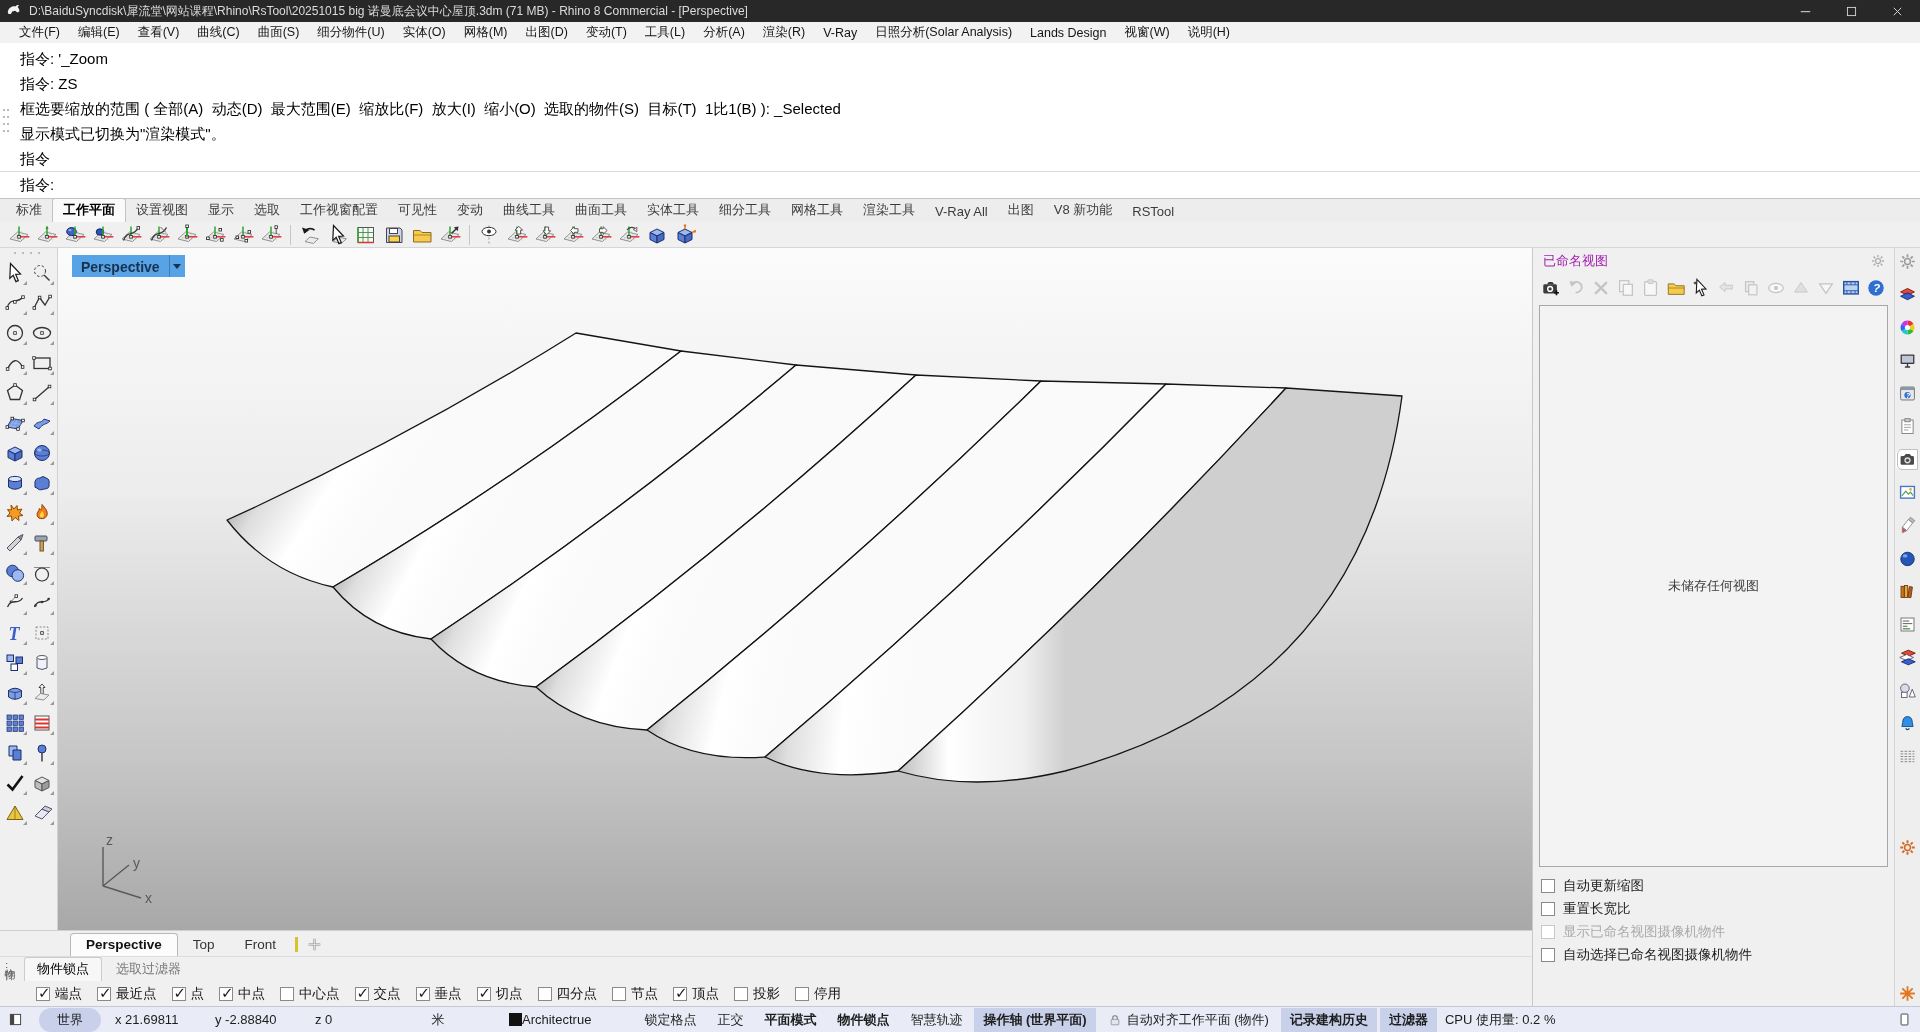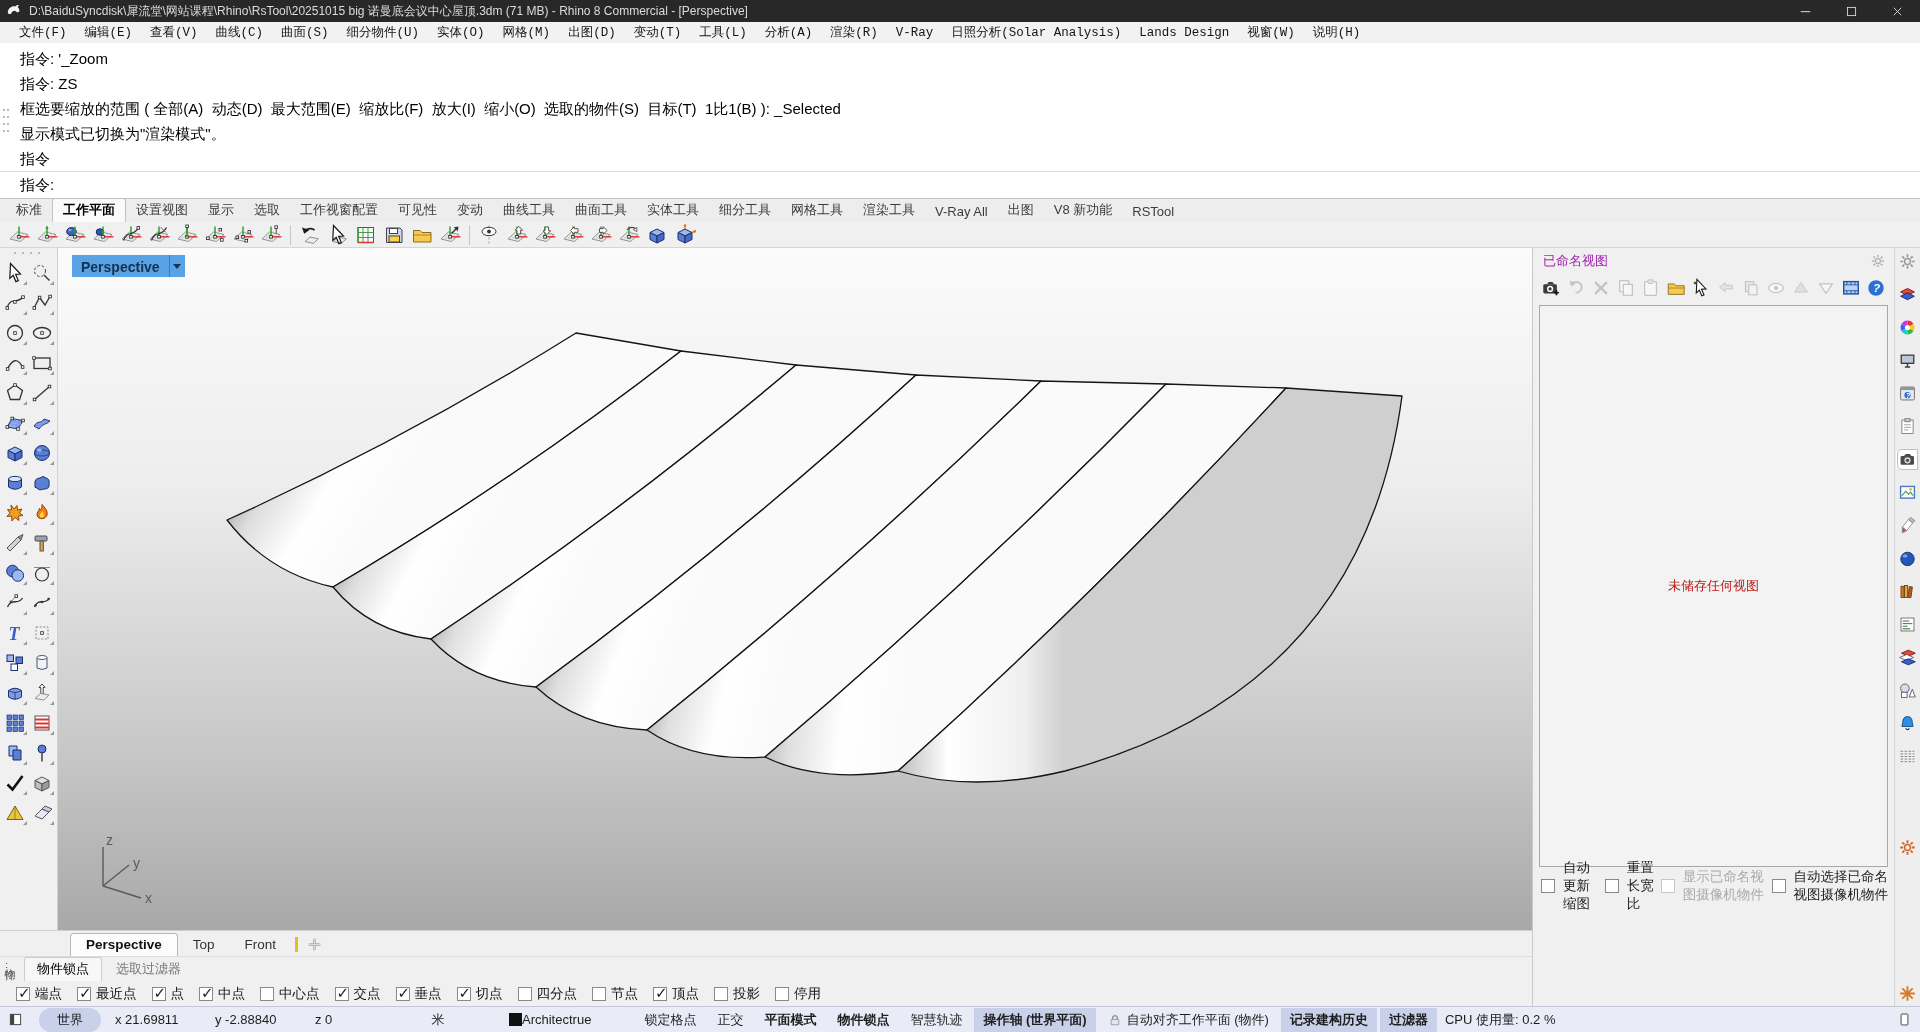--- a/index.html
+++ b/index.html
@@ -11,21 +11,21 @@
   .titlebar{position:absolute;top:0;left:0;right:0;height:22px;background:var(--titlebar-bg,#282828);
     color:#dcdcdc;display:flex;align-items:center;padding-left:6px;font-size:12px;}
   .ticon{width:16px;height:16px;margin-right:7px;flex:none;}
   .title-text{white-space:nowrap;overflow:hidden;}
   .win-controls{margin-left:auto;display:flex;height:100%;}
   .win-btn{width:46px;display:flex;align-items:center;justify-content:center;}
   .win-btn i{width:15px;height:15px;display:block;}
   
   .menubar{position:absolute;top:22px;left:0;right:0;height:21px;background:#f2f2f2;display:flex;
     align-items:center;padding-left:10px;font-size:12.5px;color:#141414;}
-  .menu-item{padding:0 9px;white-space:nowrap;font-family:Liberation Mono, monospace;}
+  .menu-item{padding:0 9px;white-space:nowrap;}
   
   .cmdarea{position:absolute;top:43px;left:0;right:0;height:156px;background:#fff;border-bottom:1px solid #c4c4c4;}
   .cmd-grip{position:absolute;left:3px;top:66px;width:2px;height:2px;background:#bbb;
     box-shadow:4px 0 #bbb,0 7px #bbb,4px 7px #bbb,0 14px #bbb,4px 14px #bbb,0 21px #bbb,4px 21px #bbb;}
   .cmd-lines{padding:3px 0 0 20px;font-size:15px;color:#000;}
   .cmd-line{height:25px;line-height:25px;white-space:pre;overflow:hidden;}
   .cmd-prompt{position:absolute;left:0;right:0;bottom:0;height:27px;line-height:26px;padding-left:20px;
     border-top:1px solid #dadada;font-size:15px;color:#000;}
   
   .tabrow{position:absolute;top:199px;left:0;right:0;height:23px;background:#ededed;display:flex;
@@ -68,42 +68,42 @@
   
   .rightpanel{position:absolute;left:1532px;top:248px;width:362px;bottom:26px;background:#f0f0f0;
     border-left:1px solid #c9c9c9;display:flex;flex-direction:column;}
   .rp-header{height:25px;display:flex;align-items:center;padding:0 8px 0 10px;font-size:13px;color:#a21caf;}
   .rp-gear{margin-left:auto;width:16px;height:16px;opacity:.75;}
   .rp-toolbar{height:30px;display:flex;align-items:center;gap:5px;padding:0 8px;}
   .nv-btn{width:20px;height:20px;flex:none;}
   .nv-btn .ic,{width:100%;height:100%;}
   .nv-btn.grayed{opacity:.5;filter:grayscale(.7);}
   .rp-list{margin:2px 6px 0 6px;height:562px;background:#f3f3f3;border:1px solid #a8a8a8;
-    display:flex;align-items:center;justify-content:center;font-size:13px;color:#b91c1c;}
-  .rp-options{padding:9px 0 0 8px;display:flex;flex-direction:row;gap:4px;}
+    display:flex;align-items:center;justify-content:center;font-size:13px;color:#404040;}
+  .rp-options{padding:9px 0 0 8px;display:flex;flex-direction:column;gap:4px;}
   .opt{display:flex;align-items:center;gap:8px;font-size:13.5px;color:#1d1d1d;height:19px;}
   .opt.disabled{color:#aaa;}
   .opt.disabled .cb{border-color:#c8c8c8;}
   .cb{width:14px;height:14px;background:#fff;border:1px solid #8a8a8a;position:relative;flex:none;}
   .checked .cb::after{content:"\2713";position:absolute;top:-4px;left:1px;font-size:15px;font-weight:bold;color:#1a1a1a;}
   
   .rightstrip{position:absolute;right:0;top:248px;width:26px;bottom:26px;background:#eee;border-left:1px solid #d5d5d5;
     display:flex;flex-direction:column;align-items:center;padding-top:4px;gap:14px;}
   .rtab{width:19px;height:19px;flex:none;display:flex;align-items:center;justify-content:center;}
   .rtab .ic{width:19px;height:19px;}
   .rtab.active{background:#fff;outline:1px solid #c0c0c0;border-radius:4px 0 0 4px;box-shadow:-2px 0 0 #fff;}
   .rtab.spacer{margin-top:58px;}
   .rtab.push{margin-top:auto;margin-bottom:3px;}
   
   .bottombar{position:absolute;left:0;width:1532px;top:956px;height:50px;background:#f0f0f0;border-top:1px solid #dcdcdc;}
   .vert-label{position:absolute;left:2px;top:3px;writing-mode:vertical-rl;font-size:11px;color:#666;letter-spacing:1px;}
   .bp-tabs{display:flex;padding-left:24px;height:24px;align-items:flex-end;font-size:13px;color:#777;gap:2px;}
   .bp-tab{padding:2px 12px 3px;white-space:nowrap;}
   .bp-tab.active{color:#000;background:#f7f7f7;border:1px solid #ccc;border-bottom:none;border-radius:3px 3px 0 0;}
-  .osnap-row{display:flex;align-items:center;gap:15px;padding-left:16px;height:25px;font-size:13.5px;color:#141414;}
+  .osnap-row{display:flex;align-items:center;gap:15px;padding-left:36px;height:25px;font-size:13.5px;color:#141414;}
   .osnap{display:flex;align-items:center;gap:5px;white-space:nowrap;}
   
   .statusbar{position:absolute;left:0;right:0;bottom:0;height:26px;background:var(--status-bar-bg,#e9ecf6);
     border-top:1px solid #c2c8da;display:flex;align-items:center;font-size:13px;color:#1d1d1d;padding:0 8px;}
   .sb-icon{width:15px;height:15px;margin-right:16px;flex:none;}
   .sb-cplane{background:var(--status-chip-bg,#c9d1ea);padding:3px 18px;margin-right:14px;white-space:nowrap;border-radius:12px;}
   .sb-coord{width:100px;white-space:nowrap;}
   .sb-coord.z{width:78px;}
   .sb-units{width:90px;text-align:center;white-space:nowrap;}
   .sb-layer{display:flex;align-items:center;margin:0 44px 0 26px;white-space:nowrap;}

